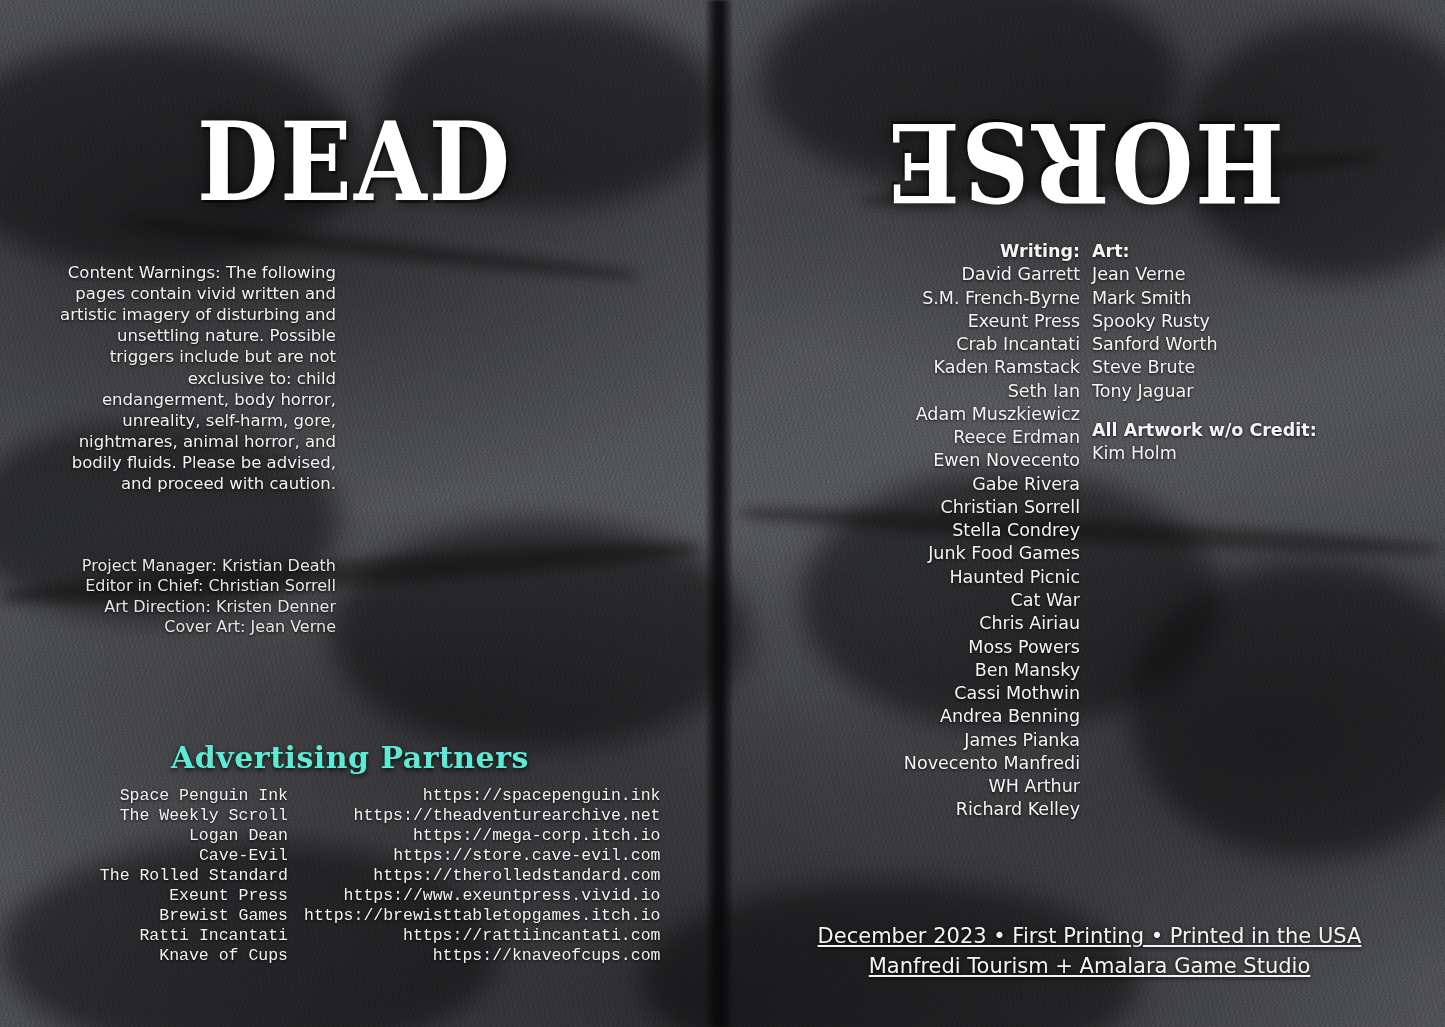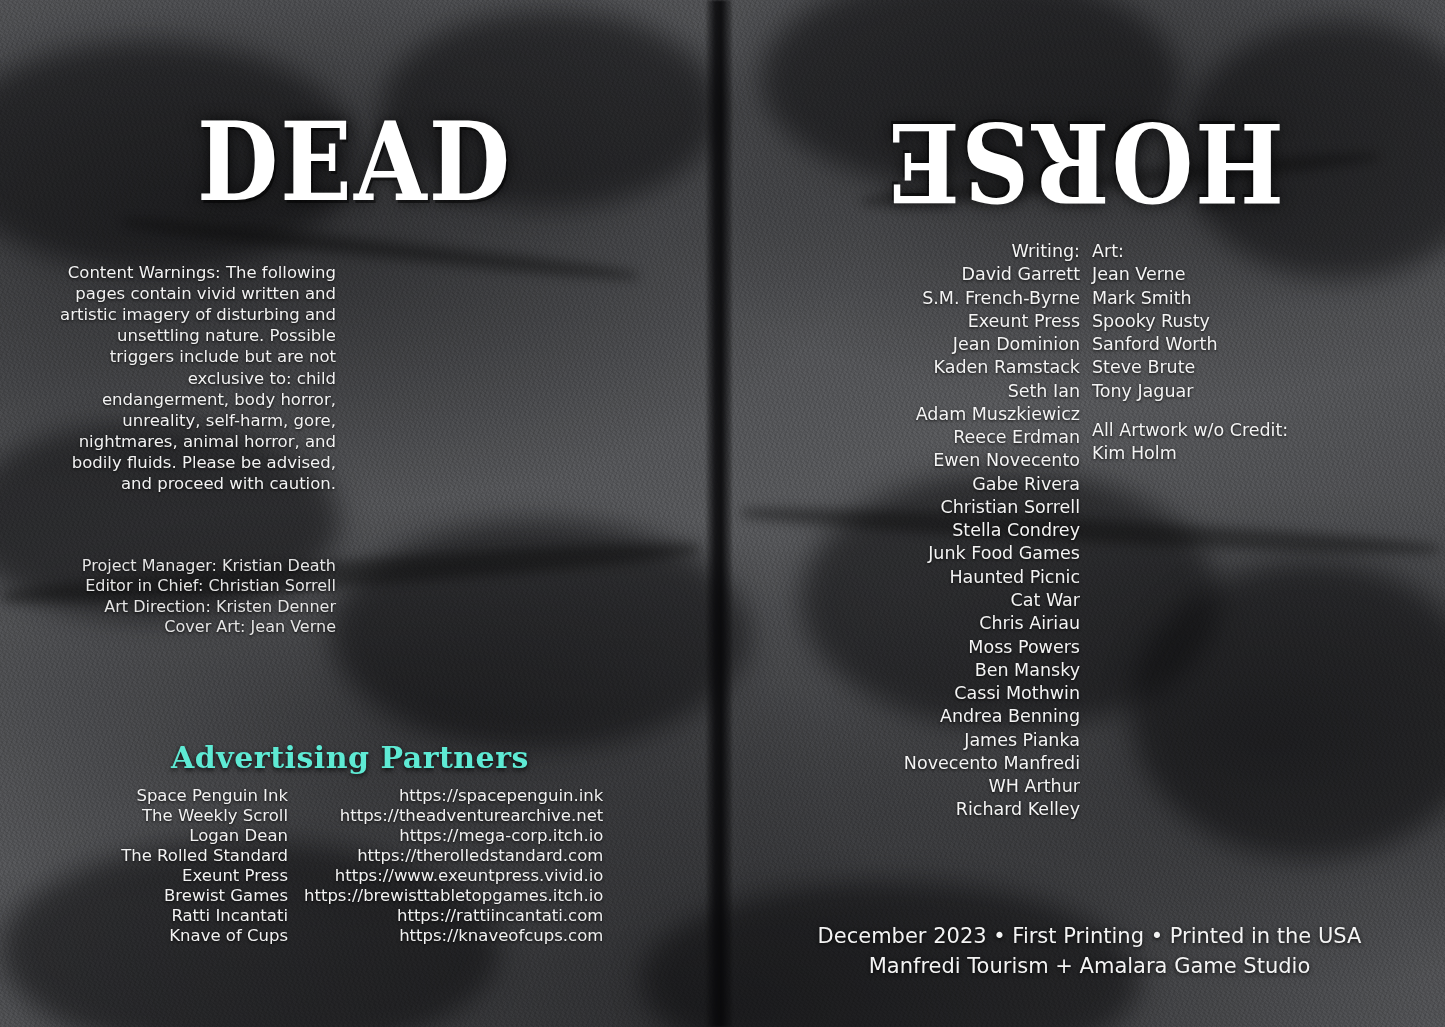--- a/index.html
+++ b/index.html
@@ -145,20 +145,21 @@
   }
   .ads-table {
     position: absolute;
     left: 60px;
     top: 786px;
     font-size: 16.5px;
     line-height: 1.215;
     color: #f2f2f2;
     text-shadow: 0 1px 3px rgba(0,0,0,0.85);
     border-collapse: collapse;
+    font-family: Liberation Mono, monospace;
   }
   .ads-table td { padding: 0; white-space: nowrap; vertical-align: top; }
   .ads-name { text-align: right; width: 228px; padding-right: 16px !important; }
   .ads-url  { text-align: right; }
 
   
   .col-writing {
     position: absolute;
     left: 860px;
     top: 240px;
@@ -174,40 +175,41 @@
     left: 1092px;
     top: 240px;
     width: 250px;
     text-align: left;
     font-size: 17.5px;
     line-height: 1.33;
     color: #f4f4f4;
     text-shadow: 0 1px 3px rgba(0,0,0,0.85);
   }
   .col-head {
-    font-weight: normal;
+    font-weight: bold;
     display: block;
   }
   .col-item { display: block; white-space: nowrap; }
 
   .artwork-credit {
     margin-top: 16px;
   }
 
   
   .footer {
     position: absolute;
     left: 742px;
     top: 922px;
     width: 695px;
     text-align: center;
     font-size: 21px;
     line-height: 1.42;
     color: #f4f4f4;
     text-shadow: 0 1px 4px rgba(0,0,0,0.9);
+    text-decoration: underline;
   }
   .footer div { white-space: nowrap; }
 </style>
 </head>
 <body>
 
 <div id="page">
 
   <div class="bg-base"></div>
 
@@ -253,20 +255,24 @@
         </tr>
         <tr>
           <td class="ads-name">The Weekly Scroll</td>
           <td class="ads-url">https://theadventurearchive.net</td>
         </tr>
         <tr>
           <td class="ads-name">Logan Dean</td>
           <td class="ads-url">https://mega-corp.itch.io</td>
         </tr>
         <tr>
+          <td class="ads-name">Cave-Evil</td>
+          <td class="ads-url">https://store.cave-evil.com</td>
+        </tr>
+        <tr>
           <td class="ads-name">The Rolled Standard</td>
           <td class="ads-url">https://therolledstandard.com</td>
         </tr>
         <tr>
           <td class="ads-name">Exeunt Press</td>
           <td class="ads-url">https://www.exeuntpress.vivid.io</td>
         </tr>
         <tr>
           <td class="ads-name">Brewist Games</td>
           <td class="ads-url">https://brewisttabletopgames.itch.io</td>
@@ -283,21 +289,21 @@
     </table>
   </div>
 
   <div class="panel panel-right"></div>
 
   <div class="col-writing">
     <span class="col-head">Writing:</span>
     <span class="col-item">David Garrett</span>
     <span class="col-item">S.M. French-Byrne</span>
     <span class="col-item">Exeunt Press</span>
-    <span class="col-item">Jean Dominion</span>
+    <span class="col-item">Crab Incantati</span>
     <span class="col-item">Kaden Ramstack</span>
     <span class="col-item">Seth Ian</span>
     <span class="col-item">Adam Muszkiewicz</span>
     <span class="col-item">Reece Erdman</span>
     <span class="col-item">Ewen Novecento</span>
     <span class="col-item">Gabe Rivera</span>
     <span class="col-item">Christian Sorrell</span>
     <span class="col-item">Stella Condrey</span>
     <span class="col-item">Junk Food Games</span>
     <span class="col-item">Haunted Picnic</span>

